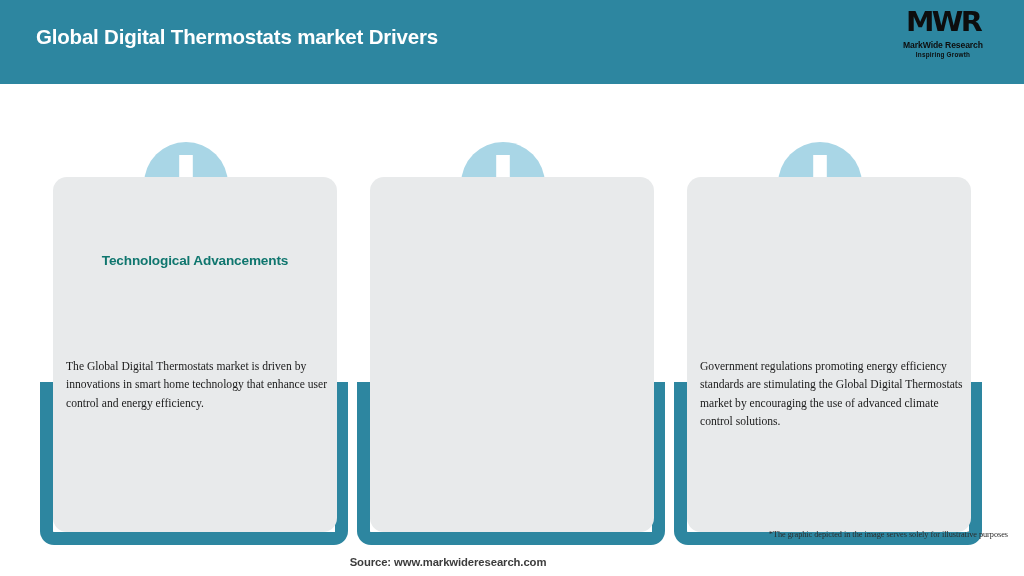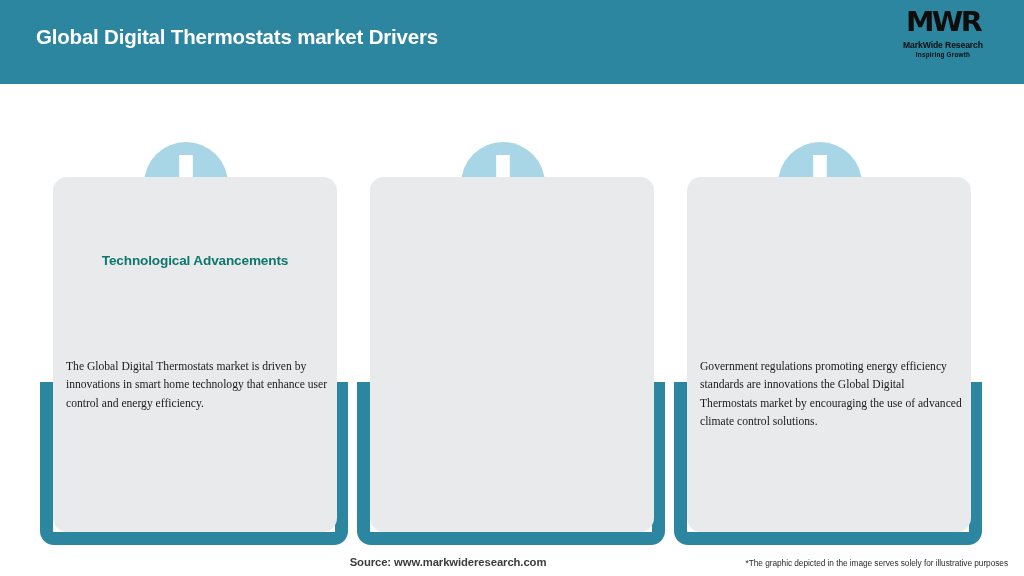--- a/index.html
+++ b/index.html
@@ -148,25 +148,26 @@
     left: 0; top: 556px;
     width: 896px;
     text-align: center;
     font-size: 11.3px;
     font-weight: bold;
     color: #3c3c3c;
     letter-spacing: -0.1px;
   }
   .disclaimer {
     position: absolute;
-    right: 16px; top: 558px;
+    right: 16px; top: 530px;
     font-size: 8.3px;
     color: #2b2b2b;
     letter-spacing: -0.05px;
     white-space: nowrap;
+    font-family: Liberation Serif, serif;
   }
 </style>
 </head>
 <body>
 
 <div class="header">
   <div class="header-title">Global Digital Thermostats market Drivers</div>
   <div class="logo">
     <span class="logo-mark">MWR</span>
     <span class="logo-name">MarkWide Research</span>
@@ -201,20 +202,20 @@
   </div>
 
   <div class="group g3">
     <div class="bracket"></div>
     <div class="badge">
       <svg width="42" height="58" viewBox="0 0 42 58" aria-hidden="true">
         <path d="M14.2 0 H27.8 V31.5 H40.5 L21 57 L1.5 31.5 H14.2 Z" fill="#ffffff"></path>
       </svg>
     </div>
     <div class="card">
-      <div class="card-body">Government regulations promoting energy efficiency standards are innovations the Global Digital Thermostats market by encouraging the use of advanced climate control solutions.</div>
+      <div class="card-body">Government regulations promoting energy efficiency standards are stimulating the Global Digital Thermostats market by encouraging the use of advanced climate control solutions.</div>
     </div>
   </div>
 
 </div>
 
 <div class="source">Source: www.markwideresearch.com</div>
 <div class="disclaimer">*The graphic depicted in the image serves solely for illustrative purposes</div>
 
 </body></html>

